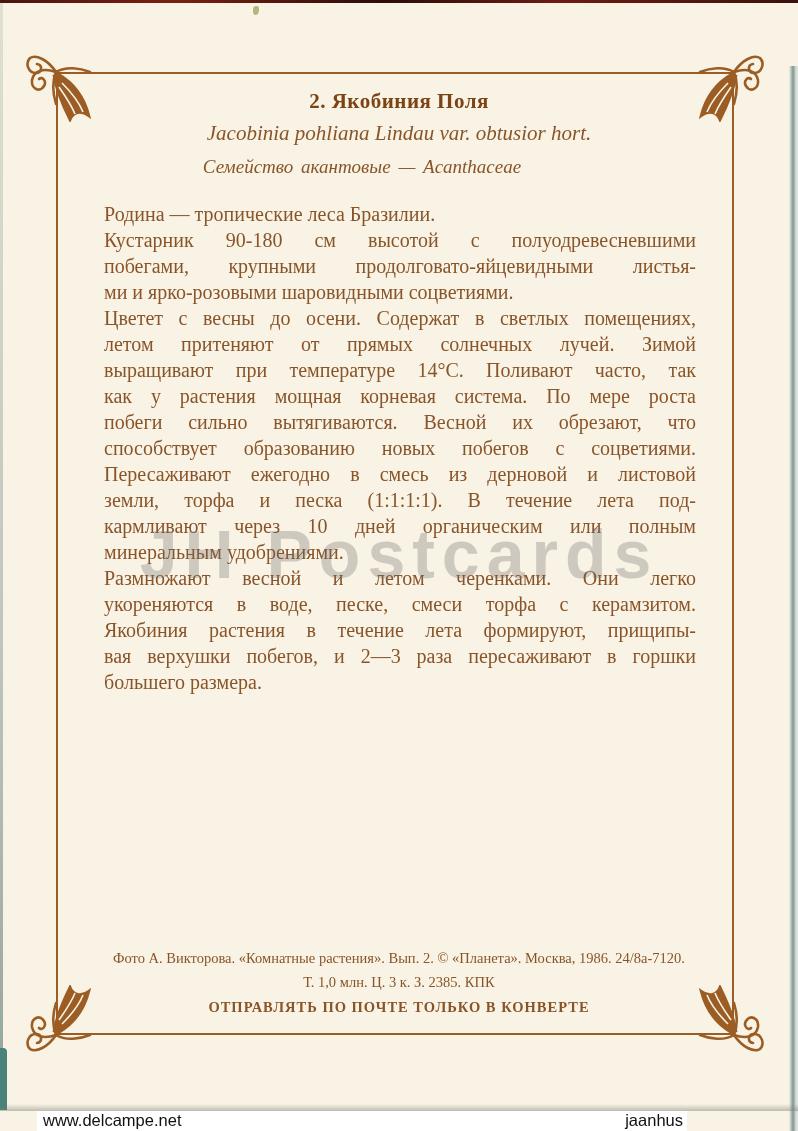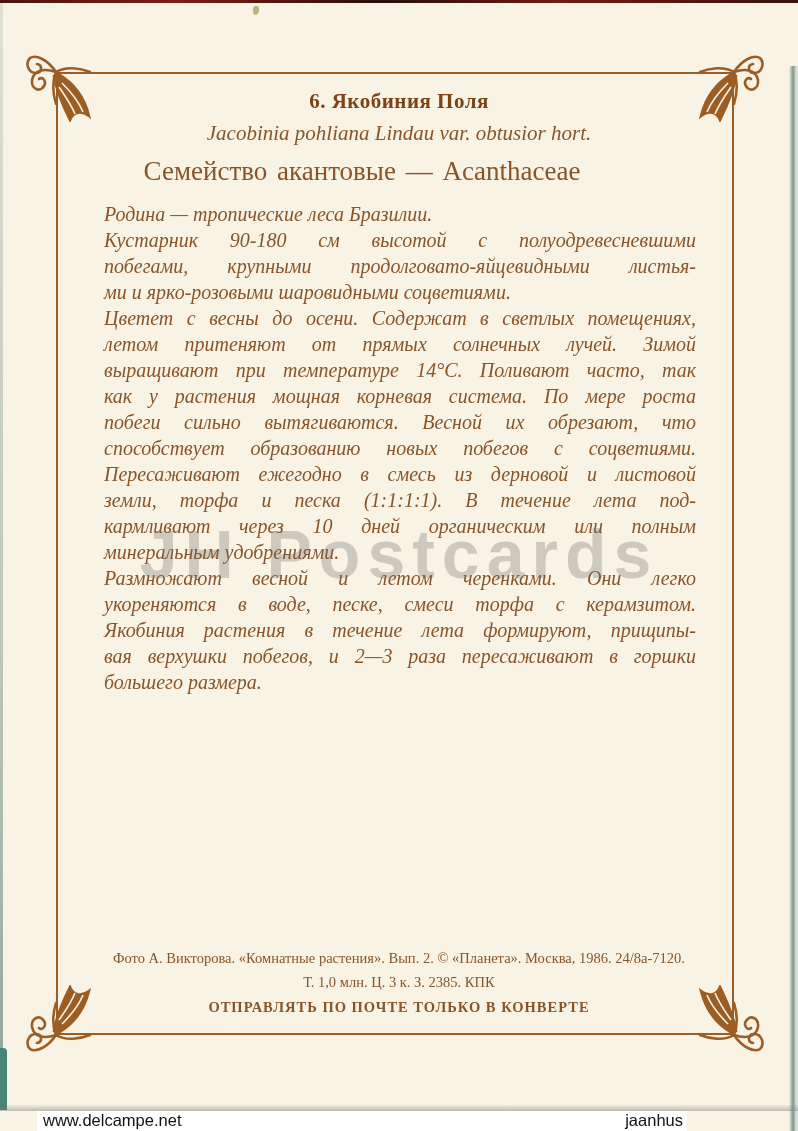--- a/index.html
+++ b/index.html
@@ -47,27 +47,27 @@
   .page-title{
     position:absolute;left:0;top:89px;width:798px;text-align:center;
     font-size:21px;font-weight:bold;color:#7c4315;letter-spacing:.5px;
   }
   .latin-name{
     position:absolute;left:0;top:121px;width:798px;text-align:center;
     font-size:21px;font-style:italic;color:#8a5429;
   }
   .family-name{
     position:absolute;left:0;top:156px;width:724px;text-align:center;
-    font-size:27px;color:#8a5429;word-spacing:3px;
+    font-size:19px;font-style:italic;color:#8a5429;word-spacing:3px;
   }
   .body-text{
     position:absolute;left:104px;top:201px;width:592px;
     font-size:20px;line-height:26px;color:#8a5429;
   }
-  .bline{text-align:justify;text-align-last:justify;font-style:italic;}
+  .bline{text-align:justify;text-align-last:justify;}
   .bline.end{text-align-last:left;}
   .imprint{
     position:absolute;left:60px;top:946px;width:678px;text-align:center;
     font-size:14.5px;line-height:24px;color:#8a5429;
   }
   .mail-notice{
     position:absolute;left:0;top:999px;width:798px;text-align:center;
     font-size:14.5px;font-weight:bold;letter-spacing:1px;color:#8a5429;
   }
   
@@ -144,21 +144,21 @@
       <path d="M30,30 C40,24 54,26 64,30"></path>
       <path d="M30,30 C26,40 27,52 30,62"></path>
       <path d="M32,32 C46,40 58,54 63,74 C55,68 47,70 44,78 C36,62 30,46 28,34 Z" fill="#9c5d24"></path>
     </g>
     <g stroke="#f8f3e4" stroke-width="1.6" fill="none">
       <path d="M36,41 C46,51 53,60 57,70"></path>
       <path d="M33,45 C40,55 45,62 49,72"></path>
     </g>
   </svg>
 
-  <div class="page-title">6. Якобиния Поля</div>
+  <div class="page-title">2. Якобиния Поля</div>
   <div class="latin-name">Jacobinia pohliana Lindau var. obtusior hort.</div>
   <div class="family-name">Семейство акантовые — Acanthaceae</div>
 
   <div class="body-text">
       <div class="bline end">Родина — тропические леса Бразилии.</div>
       <div class="bline">Кустарник 90-180 см высотой с полуодревесневшими</div>
       <div class="bline">побегами, крупными продолговато-яйцевидными листья-</div>
       <div class="bline end">ми и ярко-розовыми шаровидными соцветиями.</div>
       <div class="bline">Цветет с весны до осени. Содержат в светлых помещениях,</div>
       <div class="bline">летом притеняют от прямых солнечных лучей. Зимой</div>

